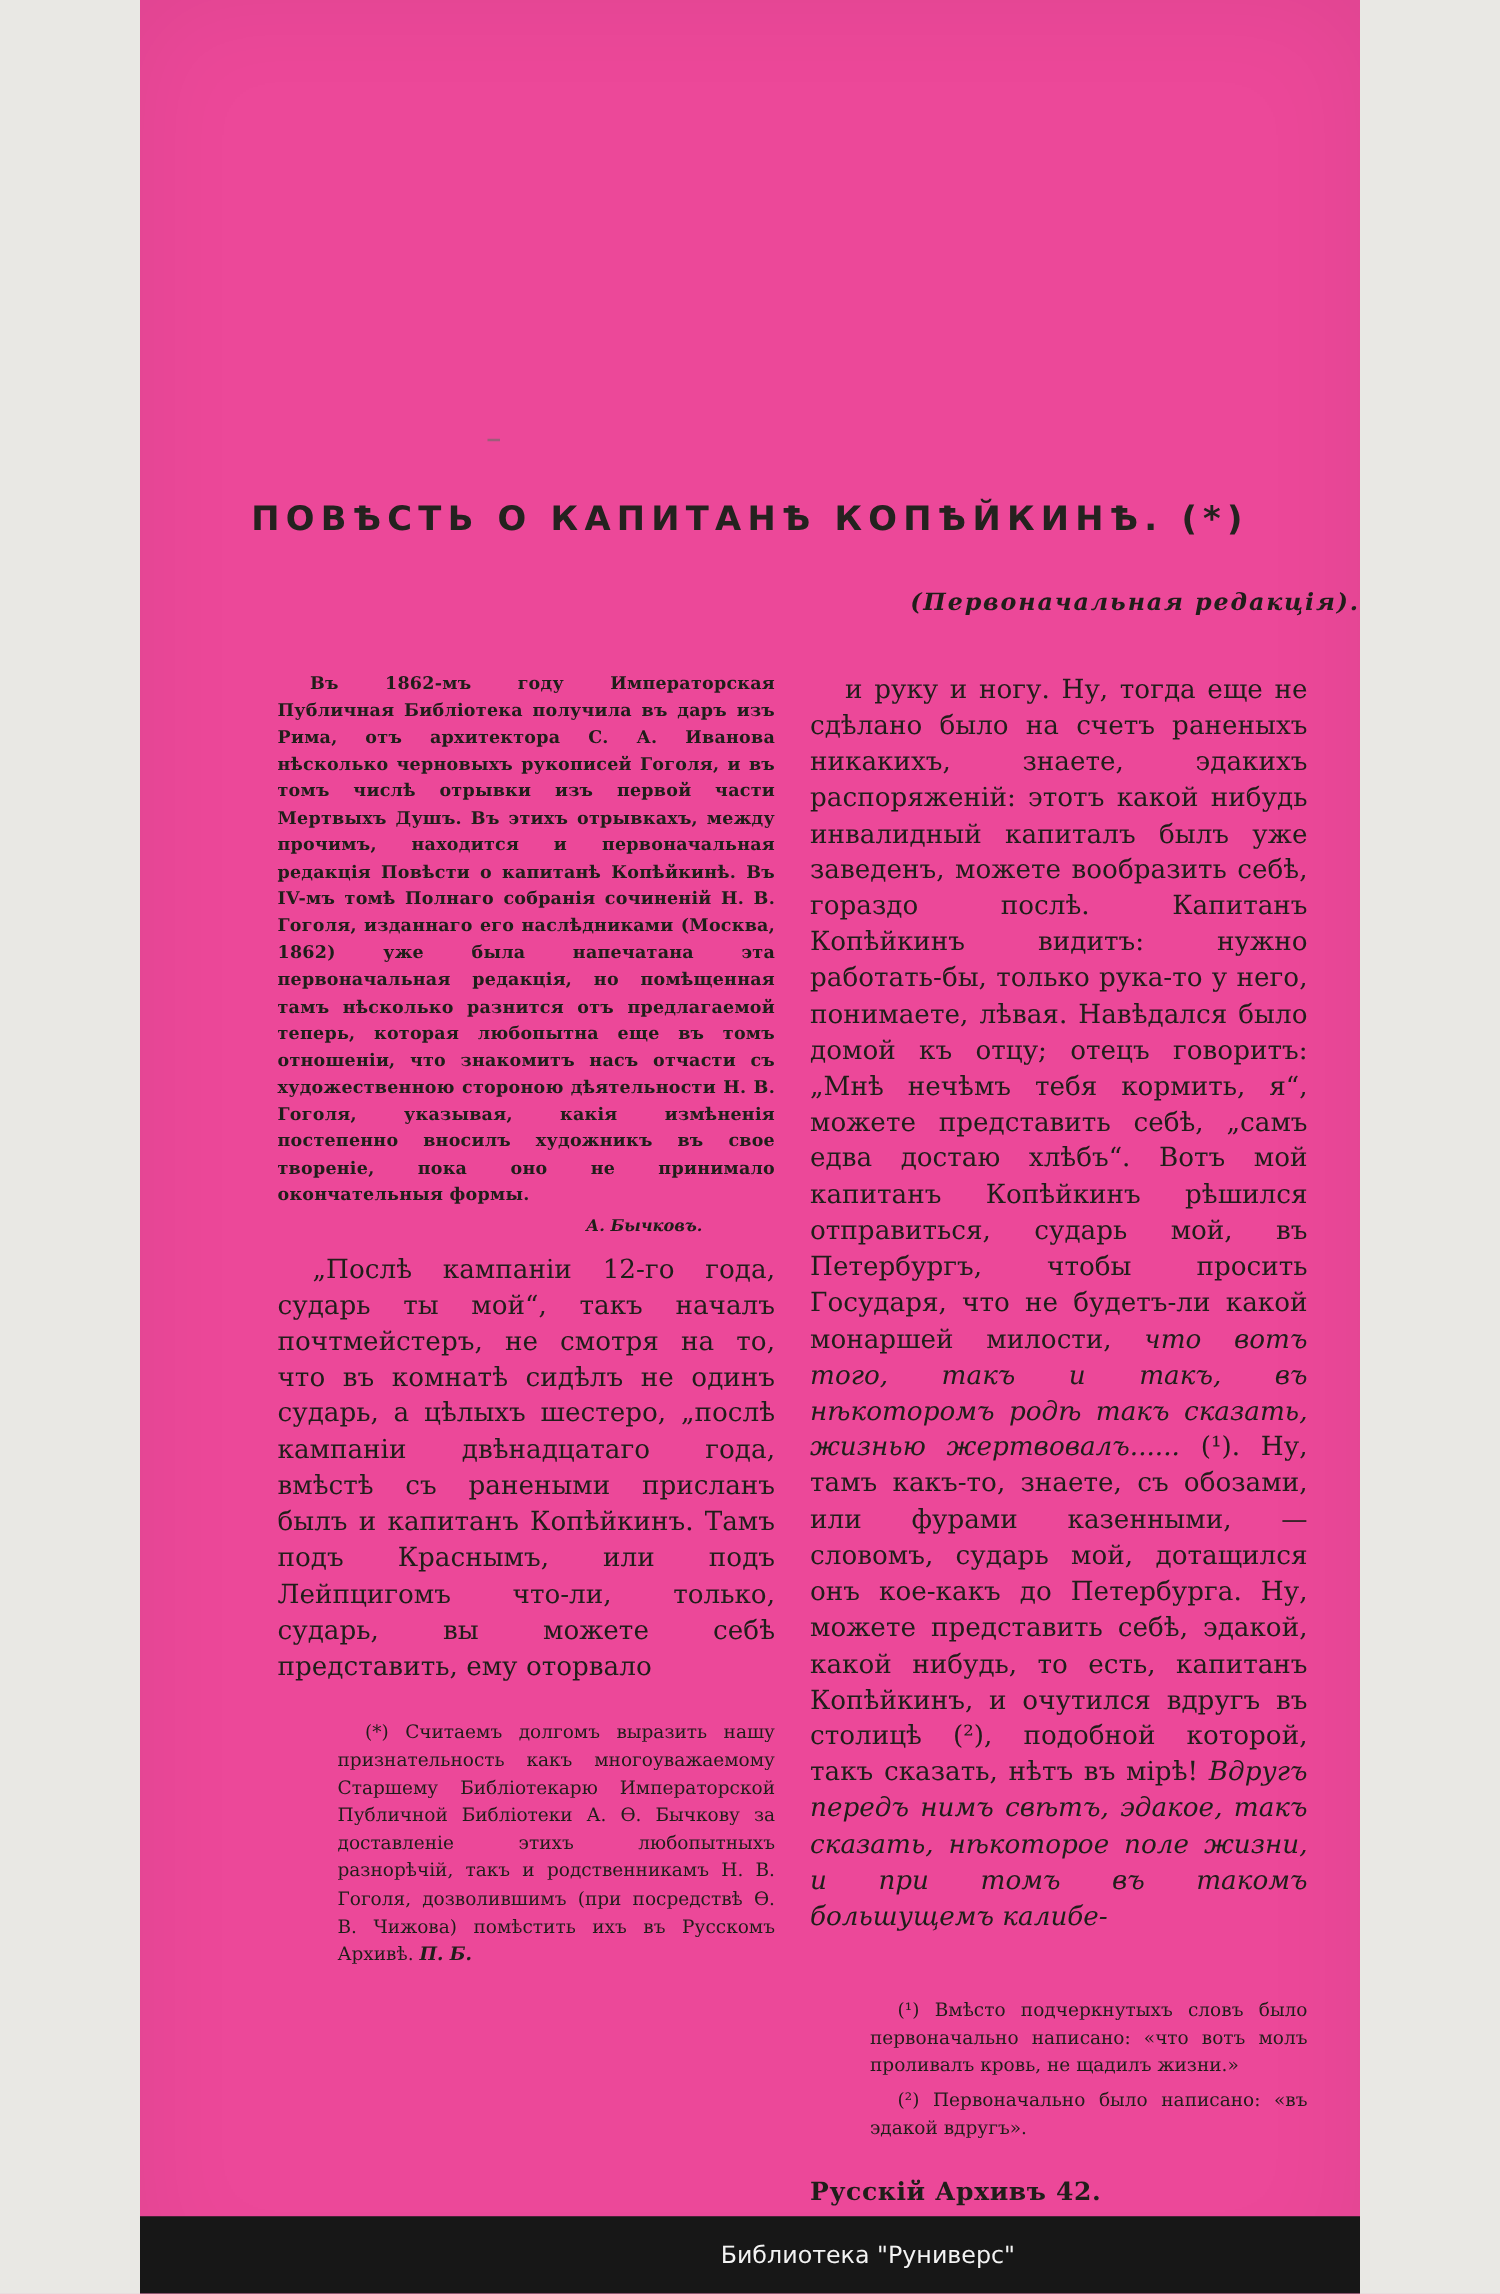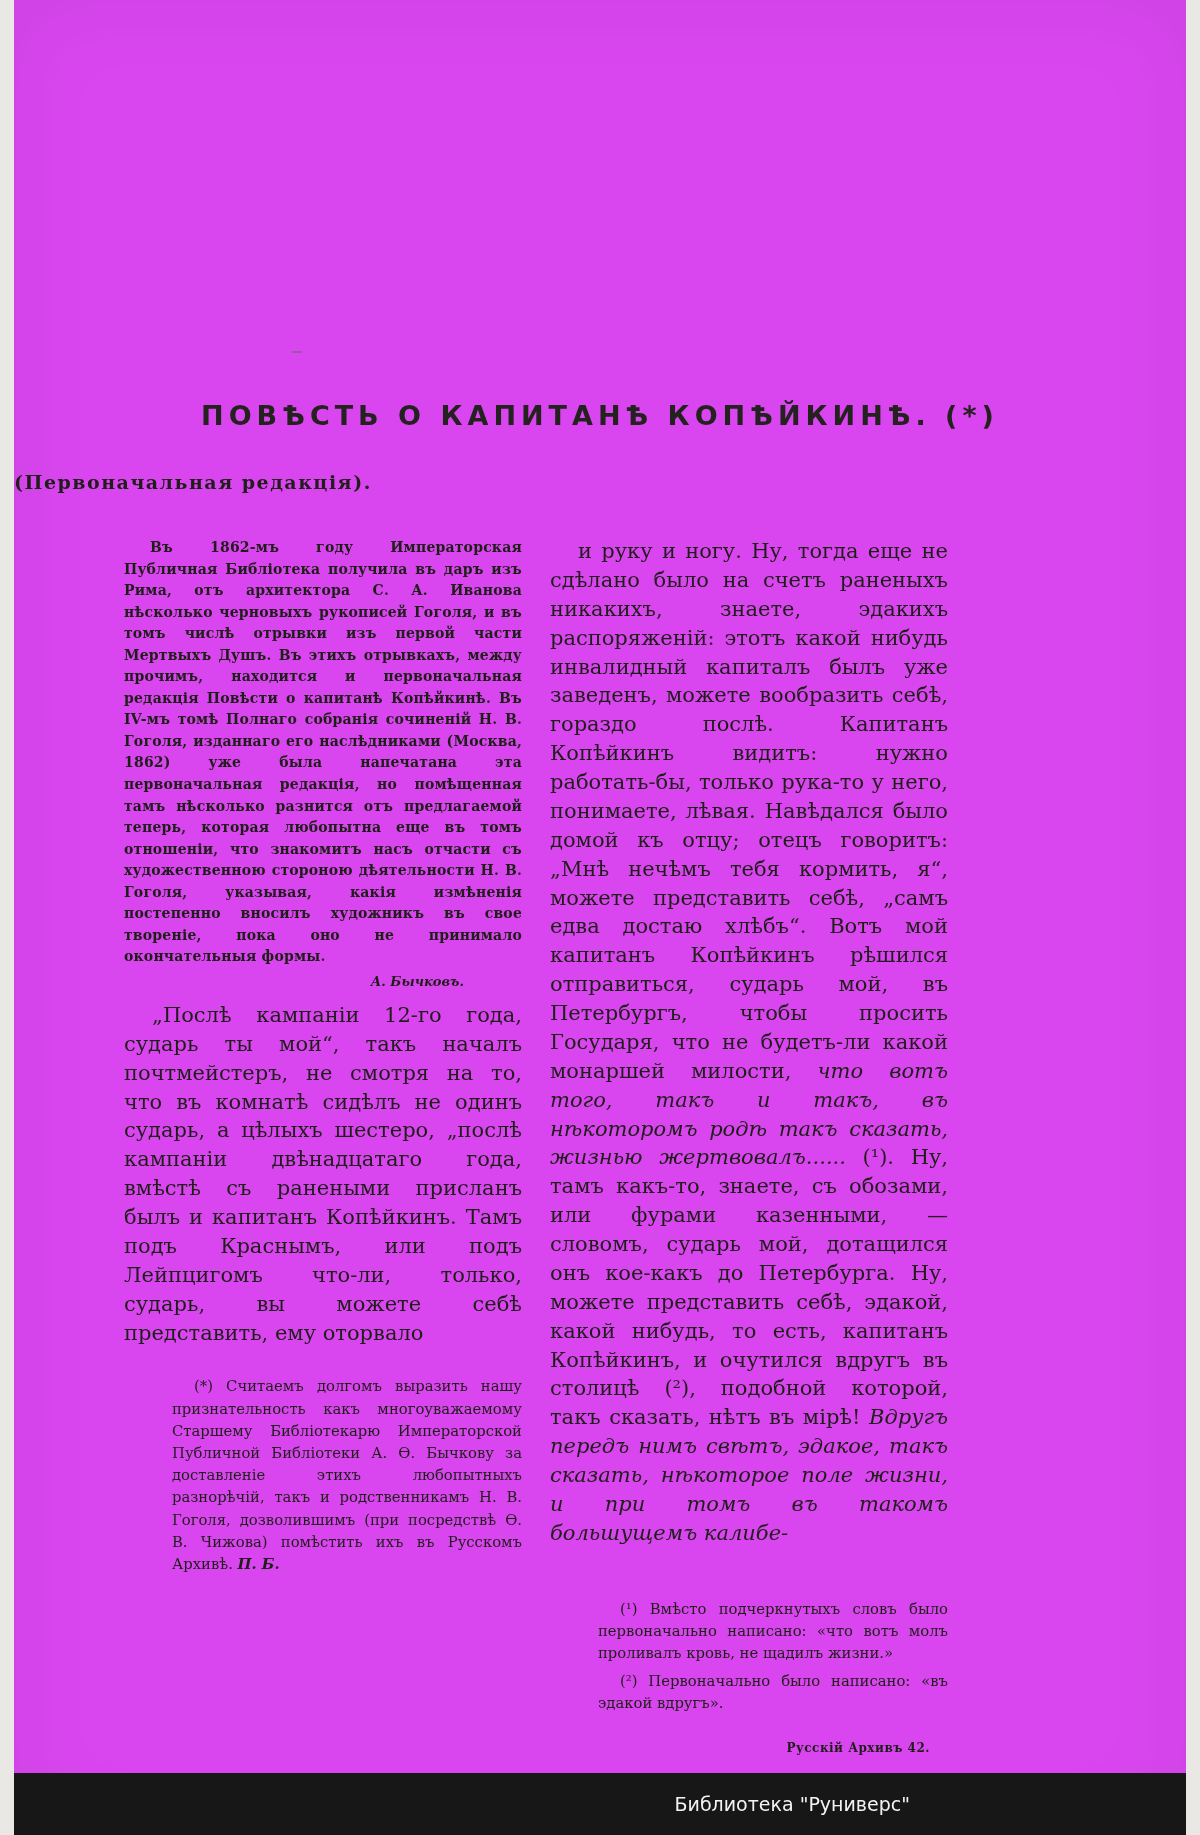--- a/index.html
+++ b/index.html
@@ -1,22 +1,22 @@
 <!DOCTYPE html>
 <html><head>
 <meta charset="utf-8">
 <style>
   * { margin: 0; padding: 0; box-sizing: border-box; }
   html, body { background: #e9e8e4; }
   .page {
     position: relative;
-    width: 1172px;
+    width: 976px;
     height: 1835px;
     margin: 0 auto;
-    background: #d946ef;
+    background: #ec4899;
     color: #201e1a;
     font-family: "DejaVu Serif", serif;
     overflow: hidden;
     box-shadow: inset 0 0 90px rgba(0,0,0,0.06);
   }
   .scan-mark {
     position: absolute;
     top: 351px; left: 278px;
     width: 10px; height: 2px;
     background: #6a6a66;
@@ -27,23 +27,24 @@
     text-align: center;
     font-family: "DejaVu Sans", sans-serif;
     font-size: 27px;
     font-weight: bold;
     letter-spacing: 5px;
     color: #24221f;
     white-space: nowrap;
   }
   .subtitle {
     margin-top: 40px;
-    text-align: left;
+    text-align: right;
     font-size: 19px;
     font-weight: bold;
+    font-style: italic;
     letter-spacing: 1.5px;
   }
   .columns {
     width: 824px;
     margin: 44px 0 0 110px;
     display: flex;
     gap: 28px;
   }
   .col { flex: 1; min-width: 0; }
   .intro {
@@ -78,23 +79,22 @@
   }
   .footnote p {
     text-indent: 22px;
     text-align: justify;
     margin-bottom: 6px;
   }
   .footnote-right { margin-top: 50px; }
   .fn-sig { font-style: italic; font-weight: bold; }
   .journal-line {
     margin-top: 26px;
-    text-align: right;
     padding-right: 18px;
-    font-size: 12px;
+    font-size: 20px;
     font-weight: bold;
     letter-spacing: .5px;
   }
   .bottom-bar {
     position: absolute;
     left: 0; bottom: 0;
     width: 100%;
     height: 62px;
     background: #171717;
     color: #f3f3f3;

